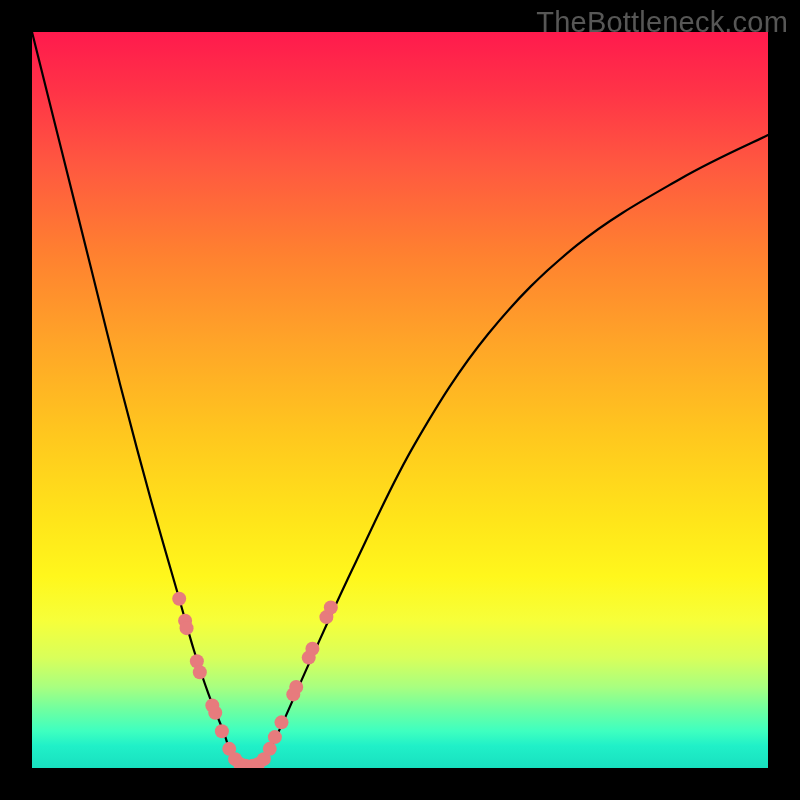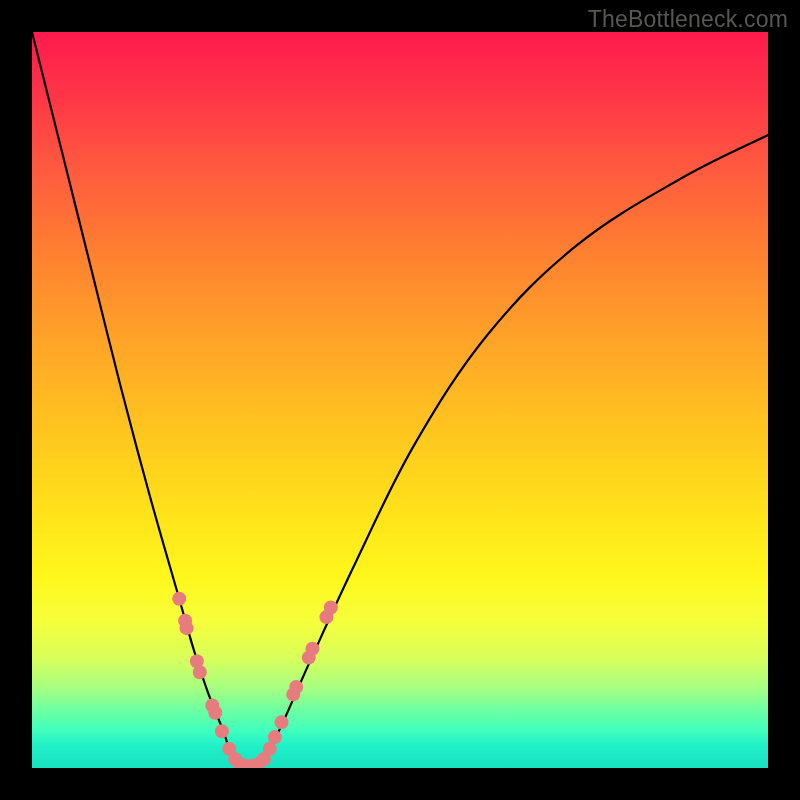--- a/index.html
+++ b/index.html
@@ -50,21 +50,21 @@
     position: absolute;
     inset: 0;
     width: 100%;
     height: 100%;
   }
   .watermark {
     position: absolute;
     top: 6px;
     right: 12px;
     color: #575756;
-    font-size: 23px;
+    font-size: 29px;
     letter-spacing: 0.2px;
     font-weight: 400;
     user-select: none;
   }
 </style>
 </head>
 <body>
 
 <div class="frame">
 

